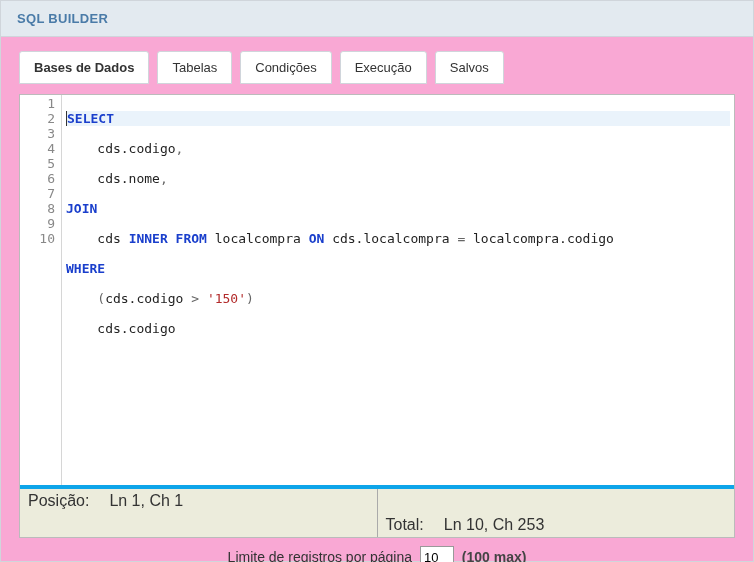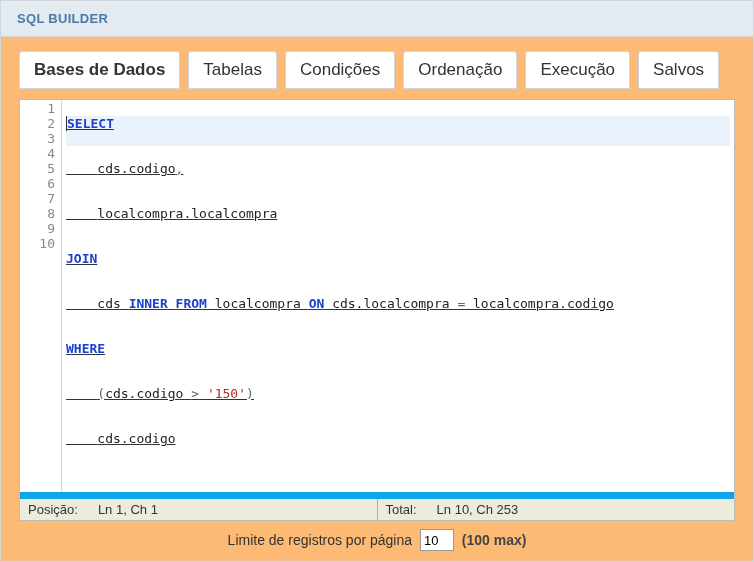--- a/index.html
+++ b/index.html
@@ -6,21 +6,21 @@
     body {
       font-family: Arial, Helvetica, sans-serif;
       font-size: 13px;
       background: #fff;
       color: #333;
     }
     .container {
       width: 754px;
       height: 562px;
       border: 1px solid #d0d5db;
-      background: #fdba74;
+      background: #f9a8d4;
     }
     .header {
       background: #e3eaf0;
       border-bottom: 1px solid #d0d5db;
       padding: 10px 16px;
     }
     .header-title {
       color: #4a7ba8;
       font-weight: bold;
       font-size: 13px;
@@ -32,21 +32,21 @@
     .tabs {
       display: flex;
       gap: 8px;
       margin-bottom: 0;
     }
     .tab {
       background: #fff;
       border: 1px solid #d0d5db;
       border-bottom: 1px solid #d0d5db;
       padding: 8px 14px;
-      font-size: 17px;
+      font-size: 13px;
       color: #333;
       cursor: pointer;
       border-radius: 3px 3px 0 0;
     }
     .tab:first-child {
       font-weight: bold;
     }
     .editor-wrap {
       border: 1px solid #bbb;
       margin-top: 10px;
@@ -70,52 +70,51 @@
     }
     .gutter div { height: 15px; }
     .code {
       flex: 1;
       padding: 1px 4px;
       white-space: pre;
       overflow: hidden;
       position: relative;
     }
     .code-line {
-      height: 30px;
-      text-decoration: underline;
+      height: 15px;
     }
     .code-line.current {
       background: #eaf3fb;
     }
     .kw-blue { color: #1a3fcc; font-weight: bold; }
     .kw-green { color: #218c3a; font-weight: bold; }
     .punct { color: #666; }
     .str { color: #b22a2a; }
     .txt { color: #222; margin-top: 38px; }
     .cursor-mark {
       display: inline-block;
       width: 0;
       border-left: 1px solid #333;
       height: 15px;
       vertical-align: top;
     }
     .status-bar {
       display: flex;
       background: #ececdc;
-      border-top: 7px solid #0ea5e9;
-      font-size: 13px;
+      border-top: 4px solid #0ea5e9;
+      font-size: 16px;
     }
     .status-cell {
       flex: 1;
       padding: 3px 8px;
       border-right: 1px solid #aaa;
       display: flex;
       gap: 20px;
     }
-    .status-cell:last-child { border-right: none; }
+    .status-cell:last-child { border-right: none; margin-top: 24px; }
     .status-label { color: #333; }
     .limit-row {
       margin-top: 8px;
       text-align: center;
       font-size: 14px;
       color: #333;
     }
     .limit-input {
       width: 34px;
       height: 22px;
@@ -133,21 +132,20 @@
 <div class="container">
   <div class="header">
     <div class="header-title">SQL BUILDER</div>
   </div>
 
   <div class="content">
     <div class="tabs">
       <div class="tab"><span>Bases de Dados</span></div>
       <div class="tab"><span>Tabelas</span></div>
       <div class="tab"><span>Condições</span></div>
-      <div class="tab"><span>Ordenação</span></div>
       <div class="tab"><span>Execução</span></div>
       <div class="tab"><span>Salvos</span></div>
     </div>
 
     <div class="editor-wrap">
       <div class="editor">
         <div class="gutter">
           <div>1</div>
           <div>2</div>
           <div>3</div>
@@ -155,21 +153,21 @@
           <div>5</div>
           <div>6</div>
           <div>7</div>
           <div>8</div>
           <div>9</div>
           <div>10</div>
         </div>
         <div class="code">
 <div class="code-line current"><span class="cursor-mark"></span><span class="kw-blue">SELECT</span></div>
 <div class="code-line"><span>    </span><span class="txt">cds.codigo</span><span class="punct">,</span></div>
-<div class="code-line"><span>    </span><span class="txt">localcompra.localcompra</span></div>
+<div class="code-line"><span>    </span><span class="txt">cds.nome</span><span class="punct">,</span></div>
 <div class="code-line"><span class="kw-blue">JOIN</span></div>
 <div class="code-line"><span>    </span><span class="txt">cds </span><span class="kw-blue">INNER</span><span> </span><span class="kw-blue">FROM</span><span class="txt"> localcompra </span><span class="kw-blue">ON</span><span class="txt"> cds.localcompra </span><span class="punct">=</span><span class="txt"> localcompra.codigo</span></div>
 <div class="code-line"><span class="kw-blue">WHERE</span></div>
 <div class="code-line"><span>    </span><span class="punct">(</span><span class="txt">cds.codigo </span><span class="punct">&gt;</span><span> </span><span class="str">'150'</span><span class="punct">)</span></div>
 <div class="code-line"><span>    </span><span class="txt">cds.codigo</span></div>
         </div>
       </div>
       <div class="status-bar">
         <div class="status-cell">
           <span class="status-label">Posição:</span>

